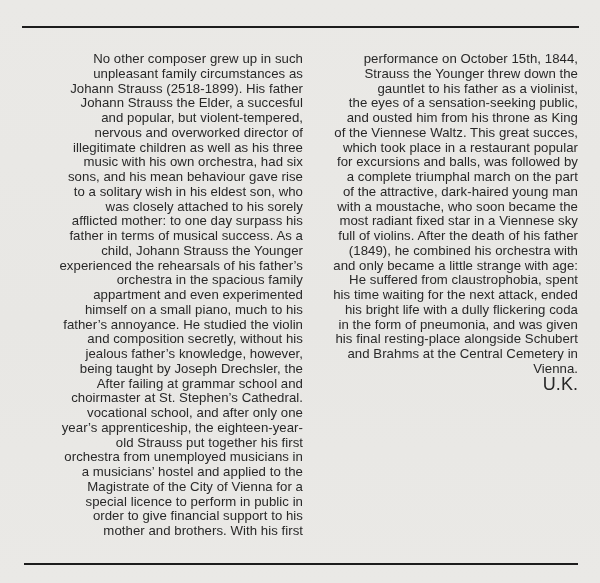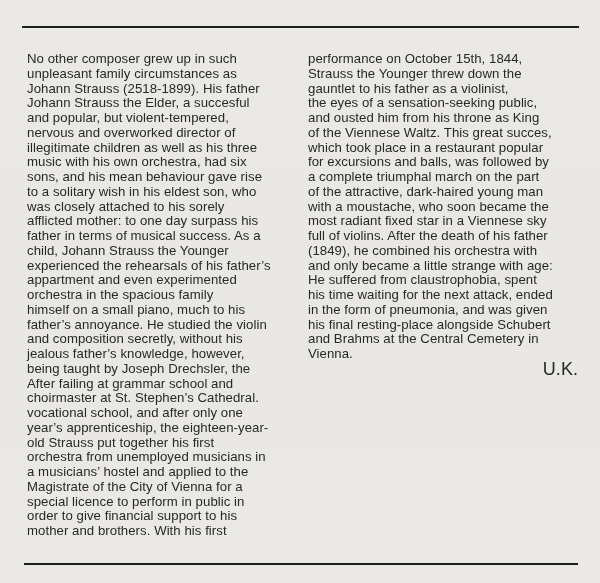--- a/index.html
+++ b/index.html
@@ -37,20 +37,21 @@
   .col {
     position: absolute;
     top: 52px;
     color: #282828;
     font-size: 13.2px;
     line-height: 14.75px;
     letter-spacing: 0.05px;
   }
   .col .text-line {
     white-space: nowrap;
+    text-align: right;
   }
   .col-left {
     left: 27px;
     width: 276px;
   }
   .col-right {
     left: 308px;
     width: 270px;
   }
   .signature {
@@ -76,22 +77,22 @@
       <div class="text-line">nervous and overworked director of</div>
       <div class="text-line">illegitimate children as well as his three</div>
       <div class="text-line">music with his own orchestra, had six</div>
       <div class="text-line">sons, and his mean behaviour gave rise</div>
       <div class="text-line">to a solitary wish in his eldest son, who</div>
       <div class="text-line">was closely attached to his sorely</div>
       <div class="text-line">afflicted mother: to one day surpass his</div>
       <div class="text-line">father in terms of musical success. As a</div>
       <div class="text-line">child, Johann Strauss the Younger</div>
       <div class="text-line">experienced the rehearsals of his father’s</div>
+      <div class="text-line">orchestra in the spacious family</div>
       <div class="text-line">appartment and even experimented</div>
-      <div class="text-line">orchestra in the spacious family</div>
       <div class="text-line">himself on a small piano, much to his</div>
       <div class="text-line">father’s annoyance. He studied the violin</div>
       <div class="text-line">and composition secretly, without his</div>
       <div class="text-line">jealous father’s knowledge, however,</div>
       <div class="text-line">being taught by Joseph Drechsler, the</div>
       <div class="text-line">After failing at grammar school and</div>
       <div class="text-line">choirmaster at St. Stephen’s Cathedral.</div>
       <div class="text-line">vocational school, and after only one</div>
       <div class="text-line">year’s apprenticeship, the eighteen-year-</div>
       <div class="text-line">old Strauss put together his first</div>
@@ -115,20 +116,21 @@
         <div class="text-line">for excursions and balls, was followed by</div>
         <div class="text-line">a complete triumphal march on the part</div>
         <div class="text-line">of the attractive, dark-haired young man</div>
         <div class="text-line">with a moustache, who soon became the</div>
         <div class="text-line">most radiant fixed star in a Viennese sky</div>
         <div class="text-line">full of violins. After the death of his father</div>
         <div class="text-line">(1849), he combined his orchestra with</div>
         <div class="text-line">and only became a little strange with age:</div>
         <div class="text-line">He suffered from claustrophobia, spent</div>
         <div class="text-line">his time waiting for the next attack, ended</div>
+        <div class="text-line">his bright life with a dully flickering coda</div>
         <div class="text-line">in the form of pneumonia, and was given</div>
         <div class="text-line">his final resting-place alongside Schubert</div>
         <div class="text-line">and Brahms at the Central Cemetery in</div>
         <div class="text-line">Vienna.</div>
       </div>
     <div class="signature">U.K.</div>
   </div>
 
   <div class="rule rule-bottom"></div>
 </div>

